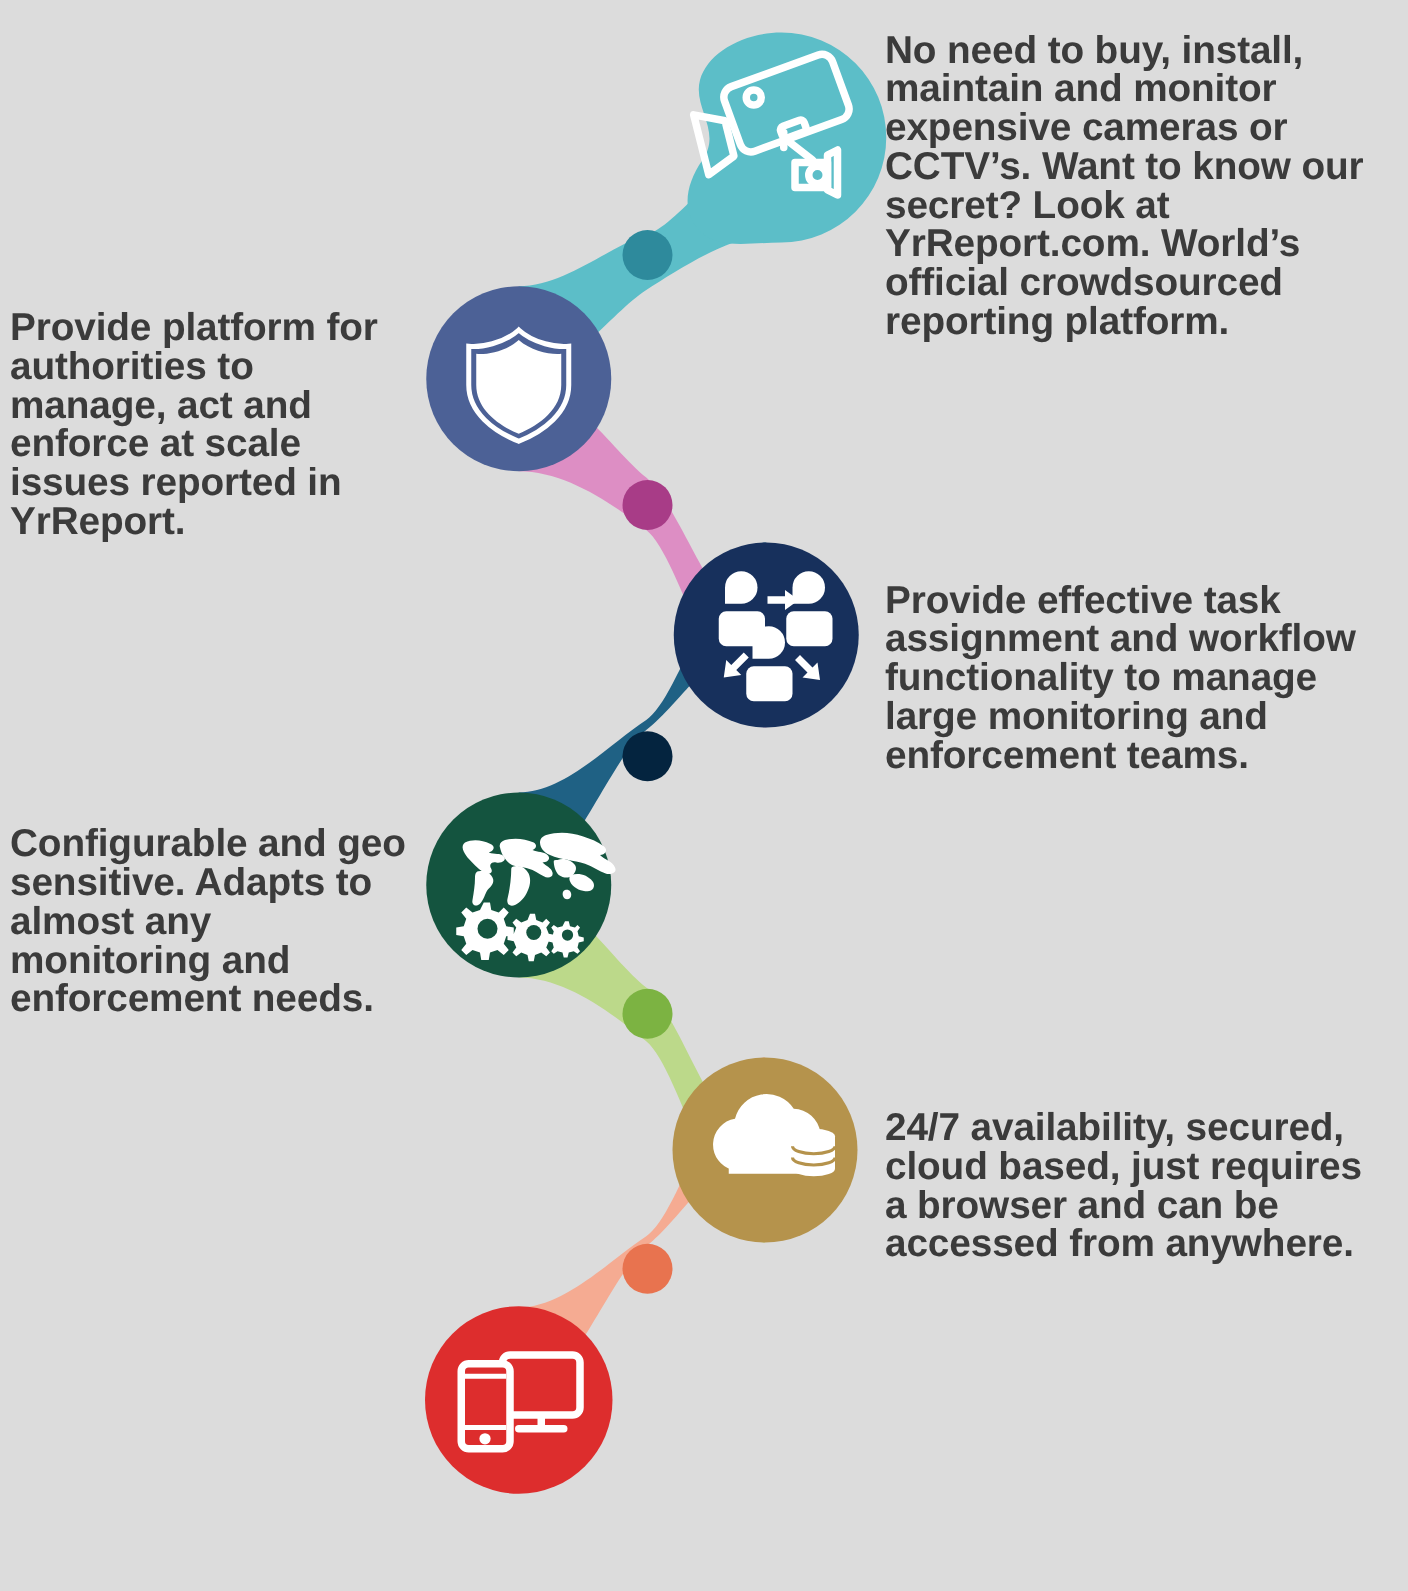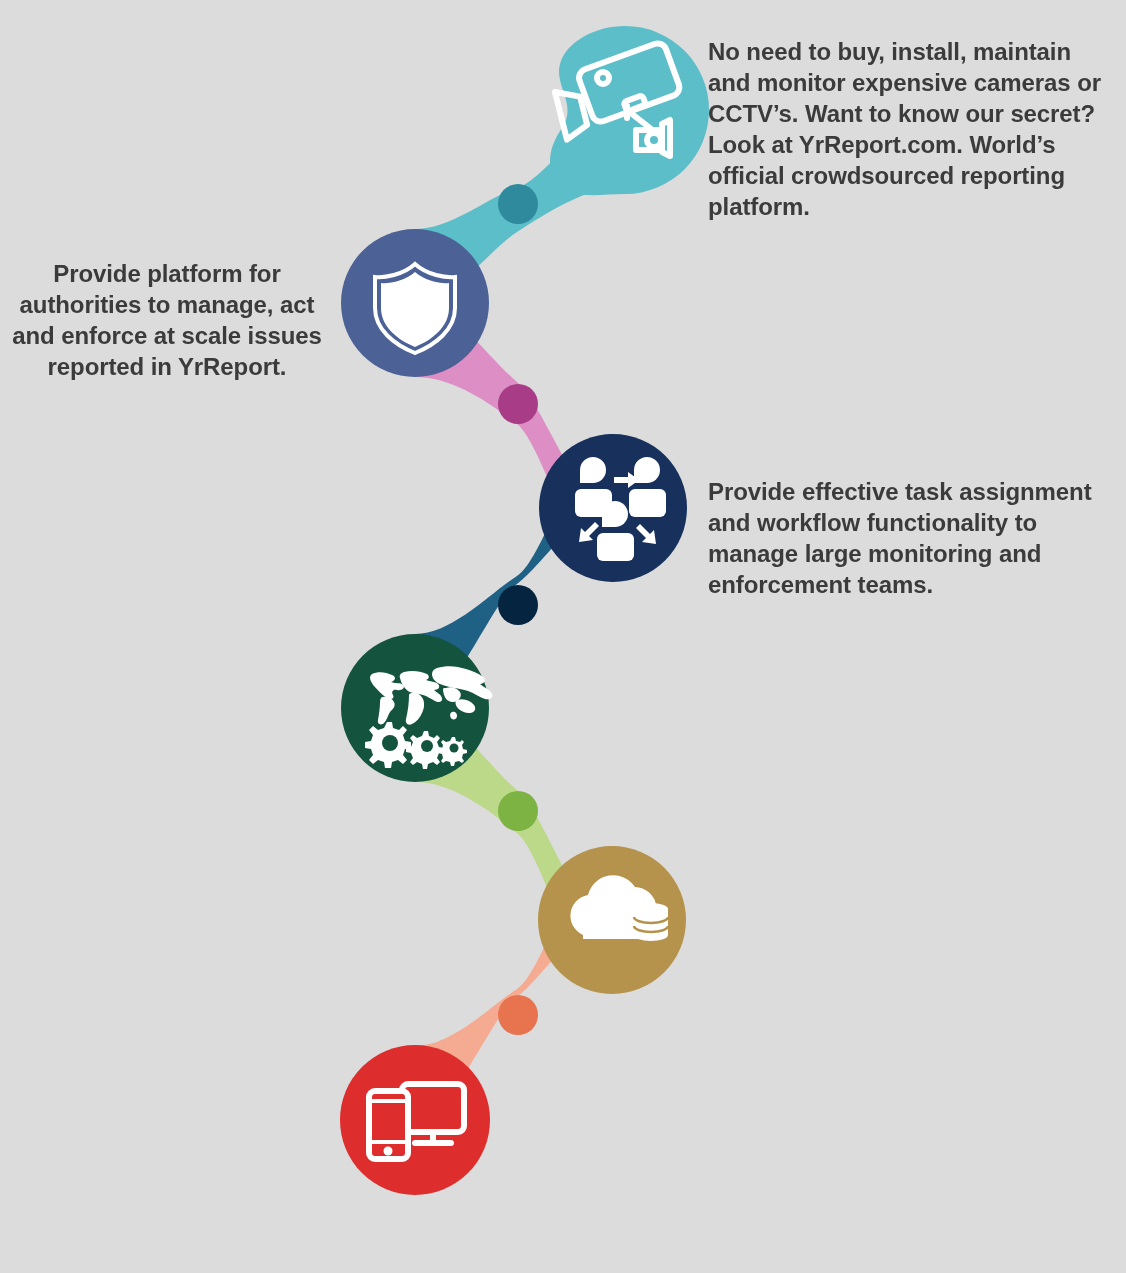--- a/index.html
+++ b/index.html
@@ -21,28 +21,27 @@
     position: absolute;
     left: 0;
     top: 0;
     width: 1126px;
     height: 1273px;
   }
   .caption {
     position: absolute;
     font-family: "Liberation Sans", sans-serif;
     font-weight: bold;
-    font-size: 24px;
+    font-size: 31px;
     line-height: 31px;
     color: #3b3b3b;
     letter-spacing: -0.1px;
-    margin-top: 12px;
   }
   .caption.right { text-align: left; }
-  .caption.left  { text-align: center; }
+  .caption.left  { text-align: left; }
 
   
   .cap-1 { left: 708px; top: 24px;   width: 400px; }
   .cap-2 { left: 8px;   top: 246px;  width: 318px; }
   .cap-3 { left: 708px; top: 464px;  width: 420px; }
   .cap-4 { left: 8px;   top: 659px;  width: 318px; }
   .cap-5 { left: 708px; top: 886px;  width: 400px; }
   .cap-6 { left: 8px;   top: 1053px; width: 318px; }
 </style>
 </head>
@@ -253,16 +252,18 @@
     <circle cx="518" cy="1015" r="20" fill="#e8734f"></circle>
 
   </svg>
 
   <div class="caption right cap-1">No need to buy, install, maintain and monitor expensive cameras or CCTV’s. Want to know our secret? Look at YrReport.com. World’s official crowdsourced reporting platform.</div>
 
   <div class="caption left cap-2">Provide platform for authorities to manage, act and enforce at scale issues reported in YrReport.</div>
 
   <div class="caption right cap-3">Provide effective task assignment and workflow functionality to manage large monitoring and enforcement teams.</div>
 
-
+  <div class="caption left cap-4">Configurable and geo sensitive. Adapts to almost any monitoring and enforcement needs.</div>
+
+  <div class="caption right cap-5">24/7 availability, secured, cloud based, just requires a browser and can be accessed from anywhere.</div>
 
 
 </div>
 
 </body></html>

